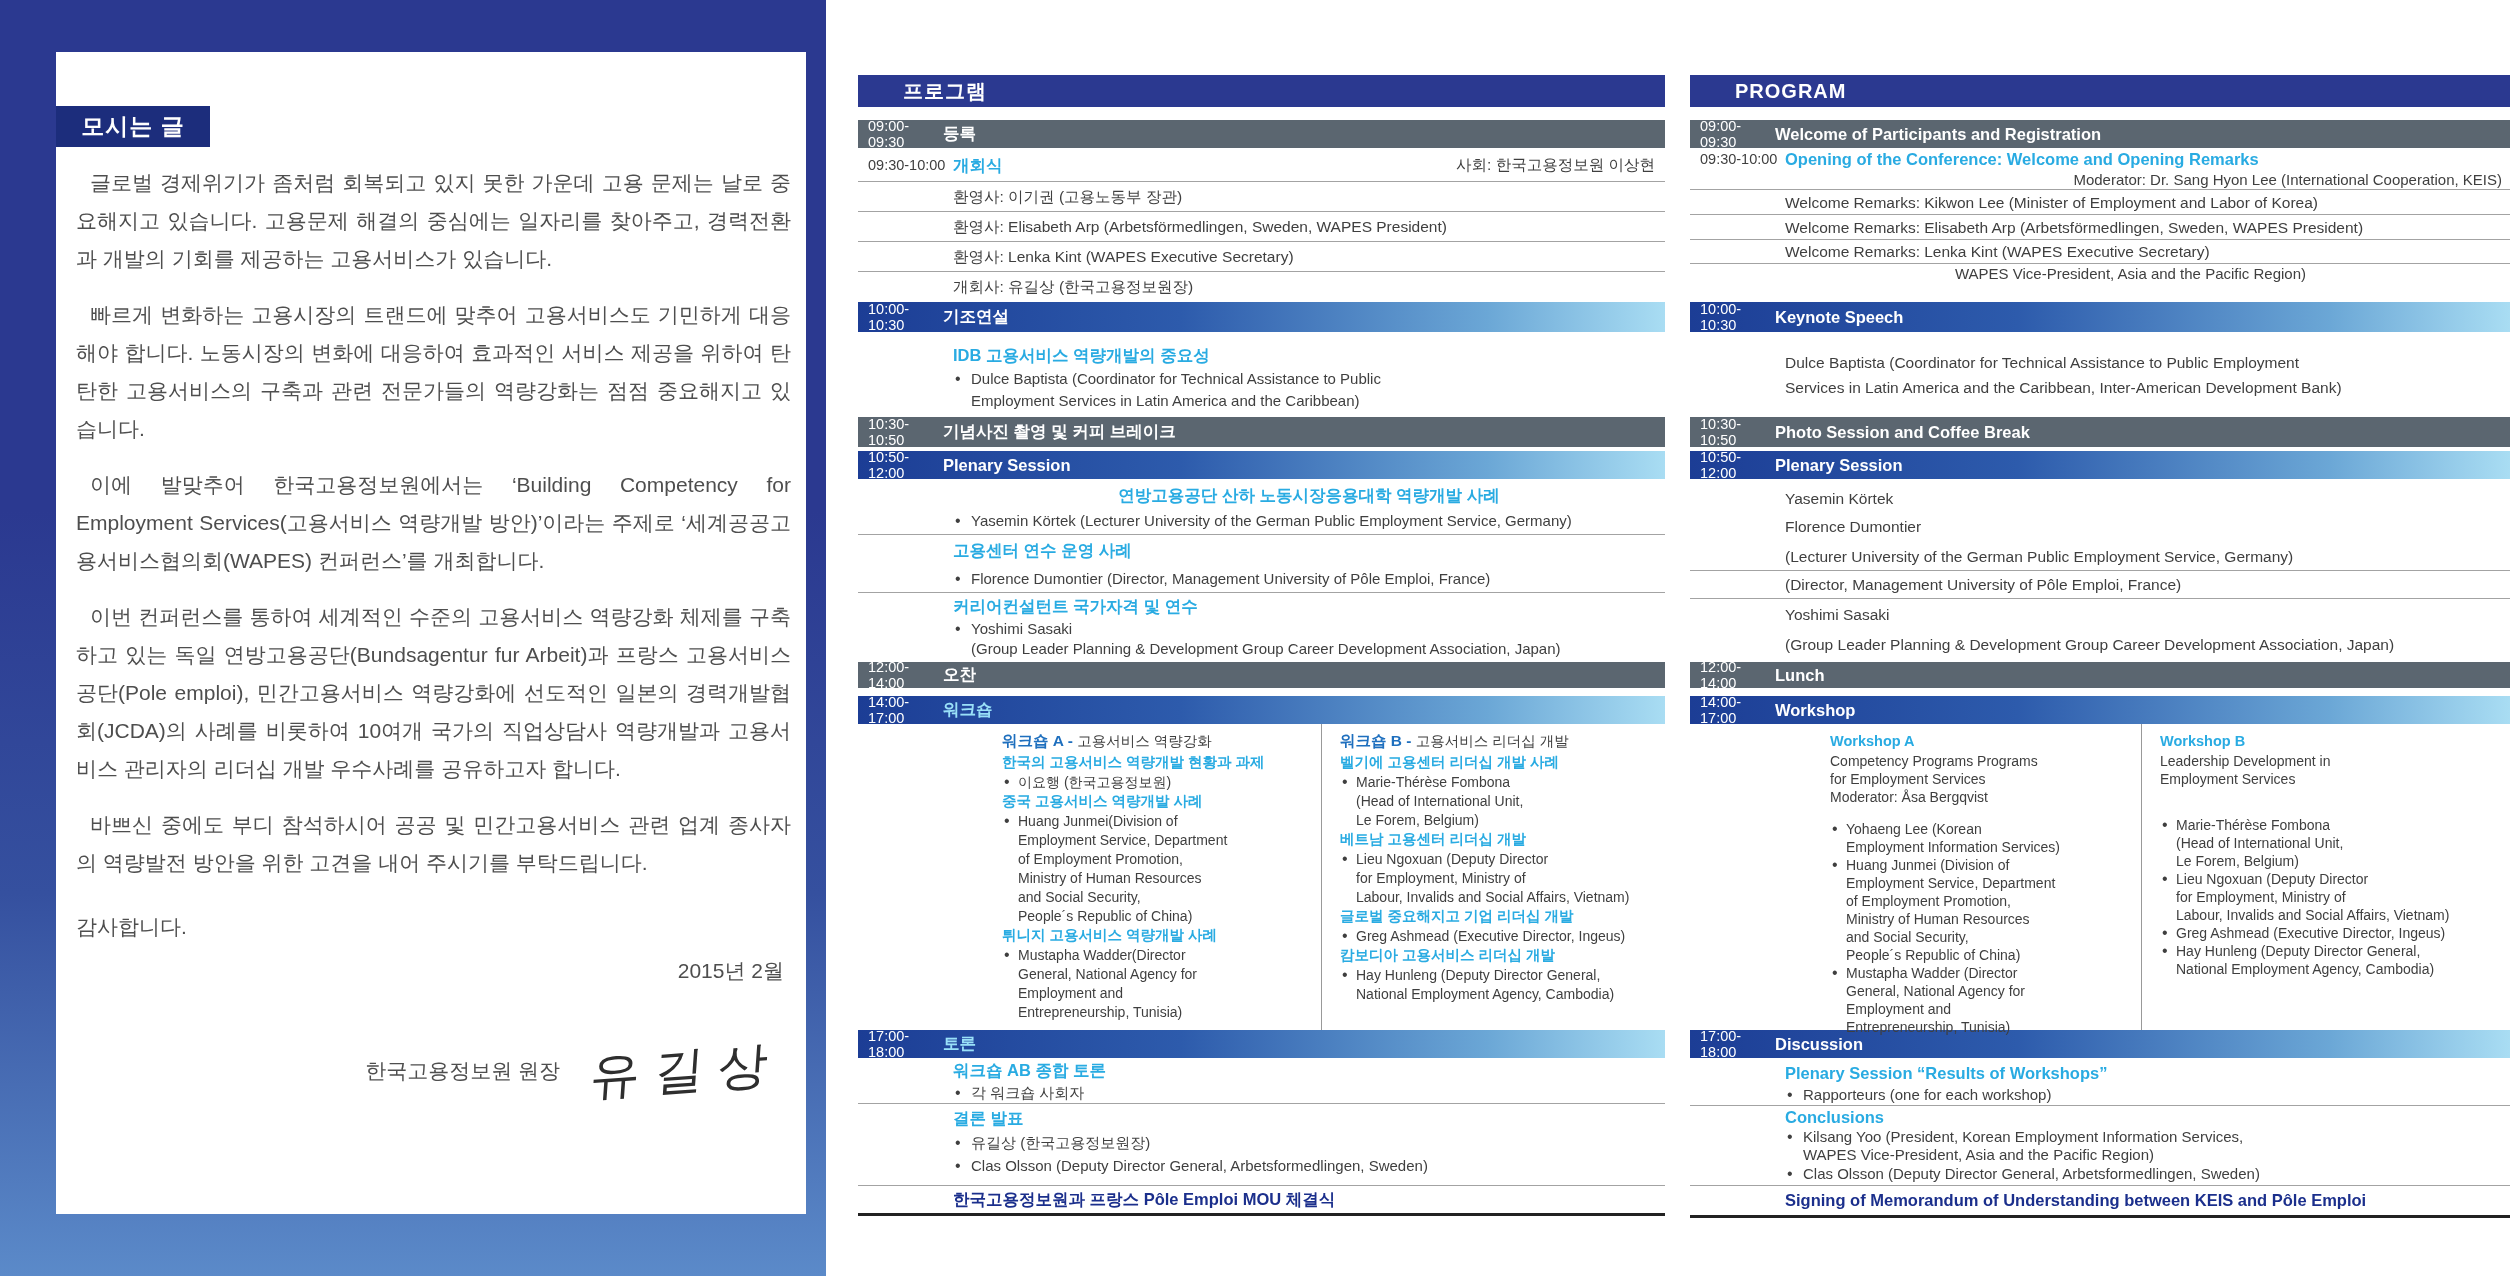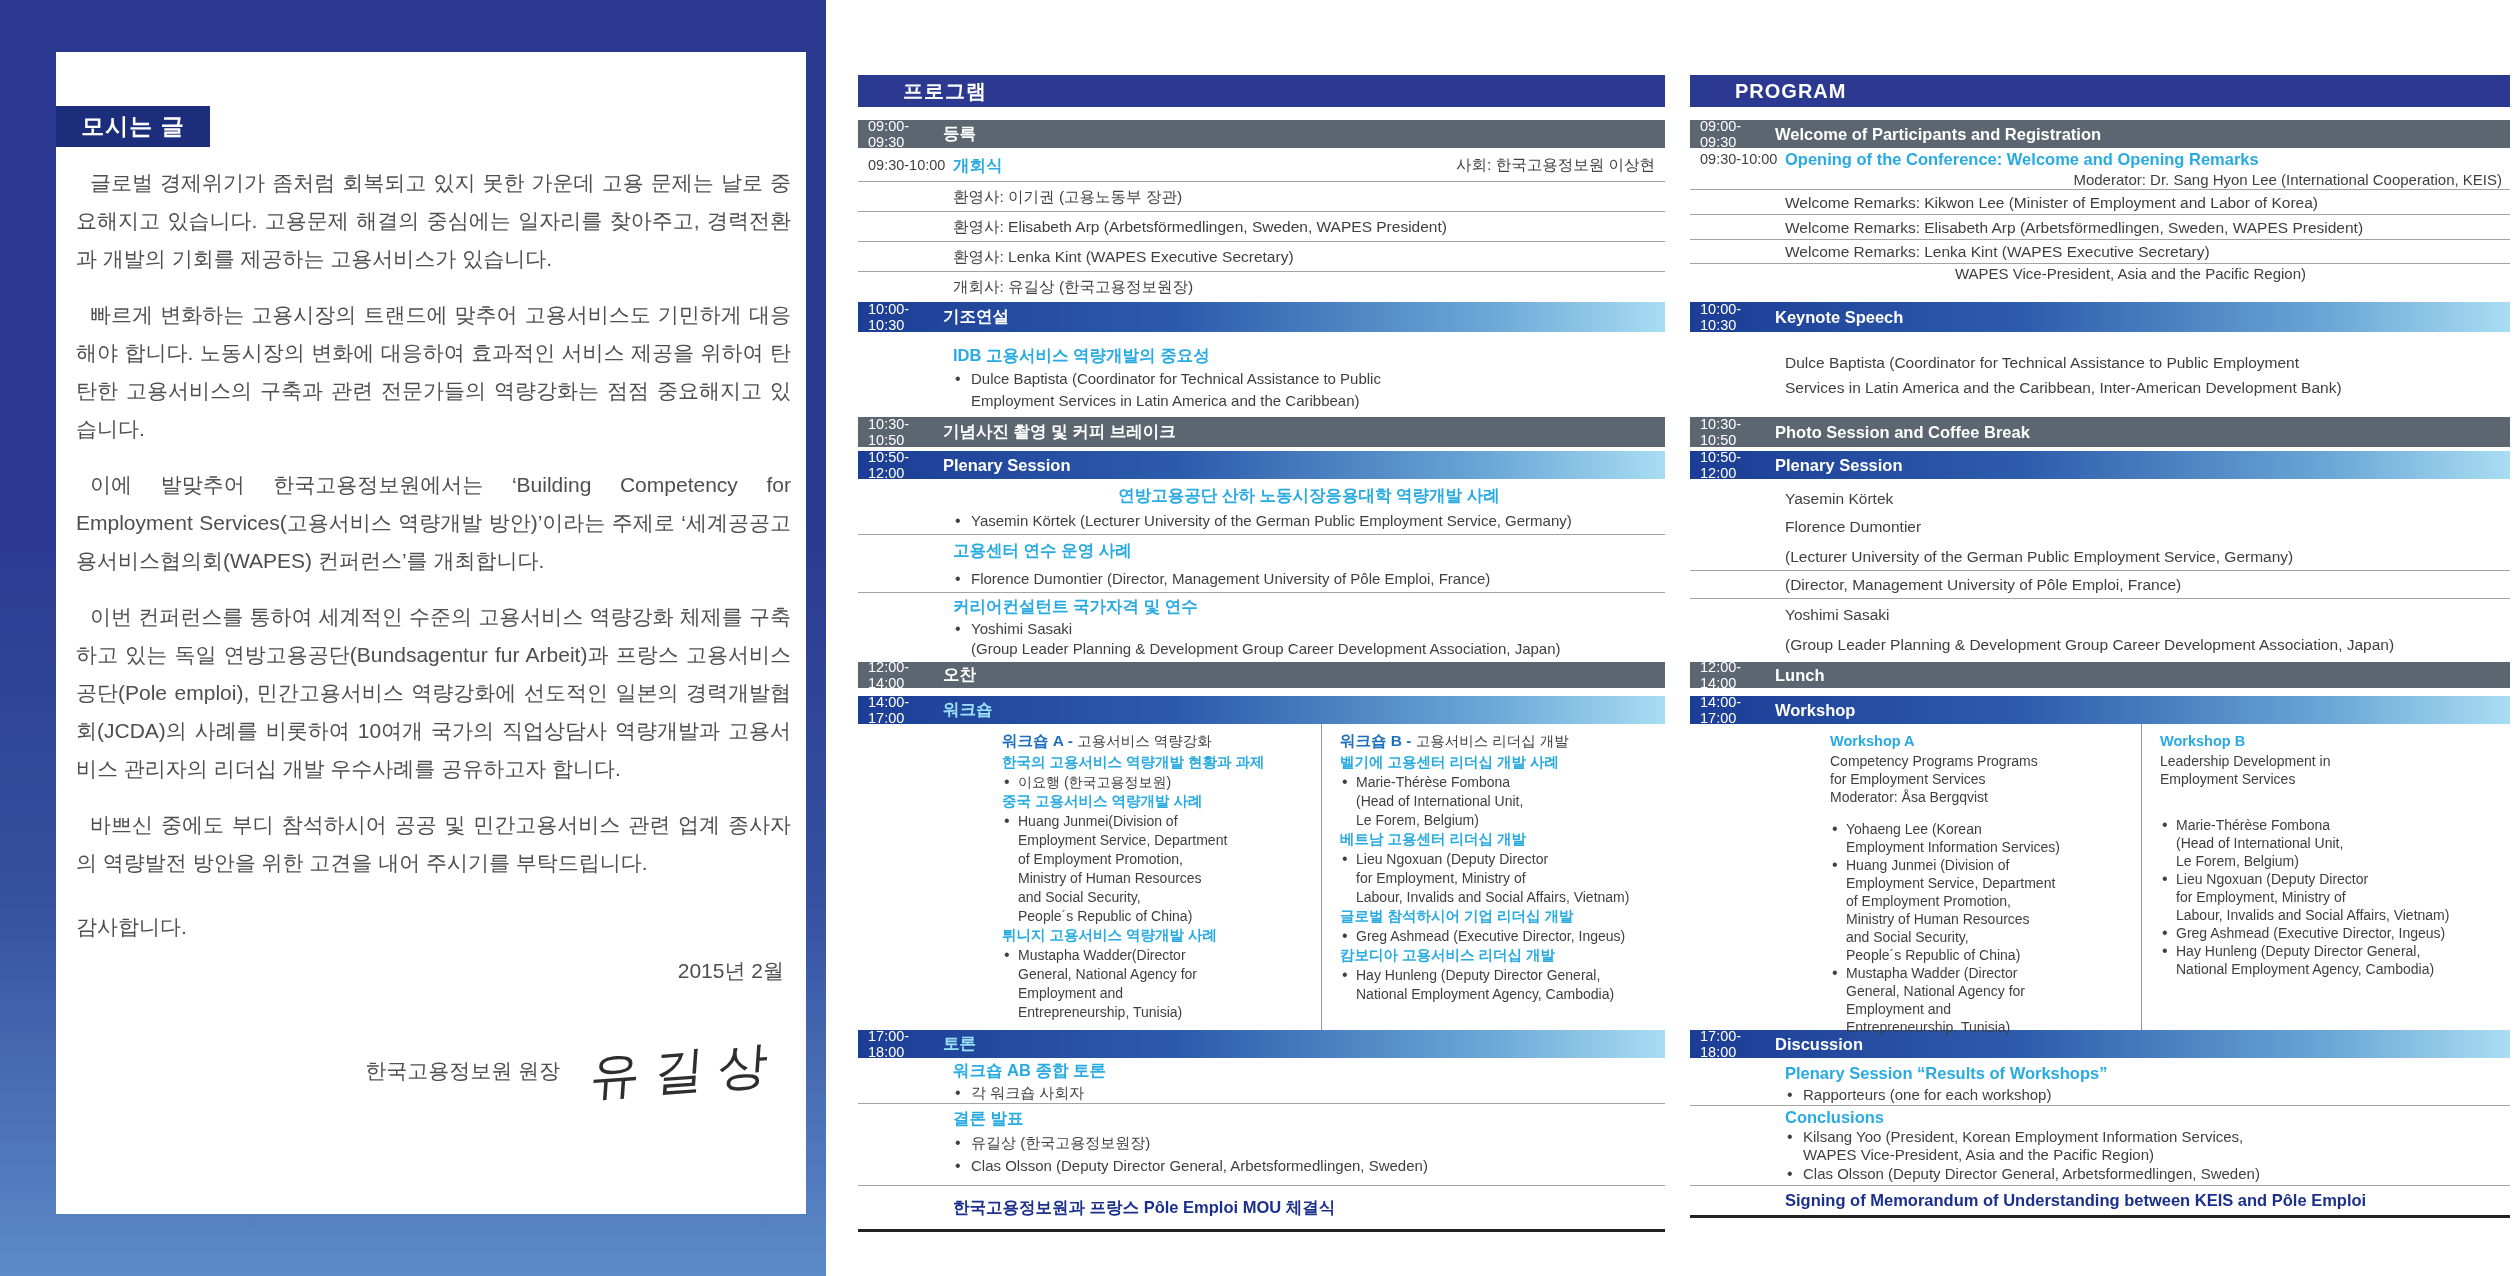--- a/index.html
+++ b/index.html
@@ -175,39 +175,39 @@
         <div class="col colB">
           <div class="line c-hd" style="height: 22px; line-height: 22px;"><span class="hd1">워크숍 B - </span><span class="hd2">고용서비스 리더십 개발</span></div>
           <div class="line c-ct" style="height: 20px; line-height: 20px;"><span class="ltext">벨기에 고용센터 리더십 개발 사례</span></div>
           <div class="line c-bu" style="height: 19px; line-height: 19px;"><span class="ltext">Marie-Thérèse Fombona</span></div>
           <div class="line c-cn" style="height: 19px; line-height: 19px;"><span class="ltext">(Head of International Unit,</span></div>
           <div class="line c-cn" style="height: 19px; line-height: 19px;"><span class="ltext">Le Forem, Belgium)</span></div>
           <div class="line c-ct" style="height: 20px; line-height: 20px;"><span class="ltext">베트남 고용센터 리더십 개발</span></div>
           <div class="line c-bu" style="height: 19px; line-height: 19px;"><span class="ltext">Lieu Ngoxuan (Deputy Director</span></div>
           <div class="line c-cn" style="height: 19px; line-height: 19px;"><span class="ltext">for Employment, Ministry of</span></div>
           <div class="line c-cn" style="height: 19px; line-height: 19px;"><span class="ltext">Labour, Invalids and Social Affairs, Vietnam)</span></div>
-          <div class="line c-ct" style="height: 20px; line-height: 20px;"><span class="ltext">글로벌 참석하시어 기업 리더십 개발</span></div>
+          <div class="line c-ct" style="height: 20px; line-height: 20px;"><span class="ltext">글로벌 중요해지고 기업 리더십 개발</span></div>
           <div class="line c-bu" style="height: 19px; line-height: 19px;"><span class="ltext">Greg Ashmead (Executive Director, Ingeus)</span></div>
           <div class="line c-ct" style="height: 20px; line-height: 20px;"><span class="ltext">캄보디아 고용서비스 리더십 개발</span></div>
           <div class="line c-bu" style="height: 19px; line-height: 19px;"><span class="ltext">Hay Hunleng (Deputy Director General,</span></div>
           <div class="line c-cn" style="height: 19px; line-height: 19px;"><span class="ltext">National Employment Agency, Cambodia)</span></div>
         </div>
       </div>
       <div class="block bar bar-blue" style="height: 28px;">
         <span class="time">17:00-18:00</span>
         <span class="btitle title-cyan">토론</span>
       </div>
       <div class="block group" style="height: 127px;">
         <div class="line c-ct" style="height: 24px; line-height: 24px;"><span class="ltext">워크숍 AB 종합 토론</span></div>
         <div class="line c-bu sep" style="height: 22px; line-height: 22px;"><span class="ltext">각 워크숍 사회자</span></div>
         <div class="line c-ct" style="height: 28px; line-height: 28px;"><span class="ltext">결론 발표</span></div>
         <div class="line c-bu" style="height: 22px; line-height: 22px;"><span class="ltext">유길상 (한국고용정보원장)</span></div>
         <div class="line c-bu" style="height: 24px; line-height: 24px;"><span class="ltext">Clas Olsson (Deputy Director General, Arbetsformedlingen, Sweden)</span></div>
       </div>
-      <div class="block mou" style="height: 47px;">
+      <div class="block mou" style="height: 31px;">
         <span class="ltext">한국고용정보원과 프랑스 Pôle Emploi MOU 체결식</span>
       </div>
     </div>
   <div class="panel" id="panel-en">
       <div class="tbl-header">PROGRAM</div>
       <div class="block bar bar-dark" style="height: 28px;">
         <span class="time">09:00-09:30</span>
         <span class="btitle">Welcome of Participants and Registration</span>
       </div>
       <div class="block group" style="height: 154px;">

